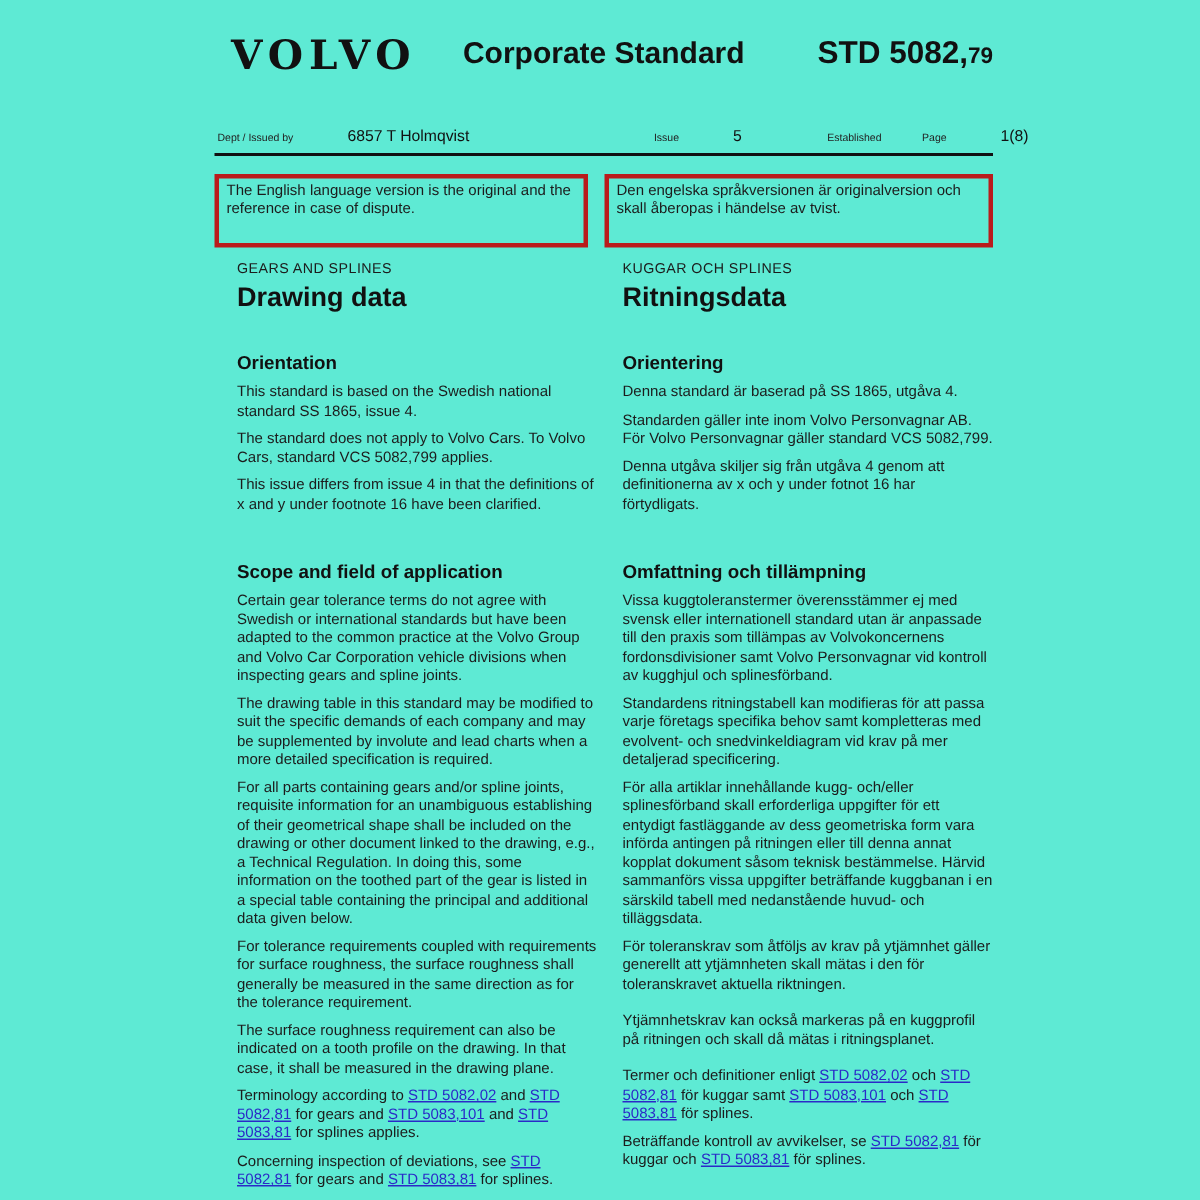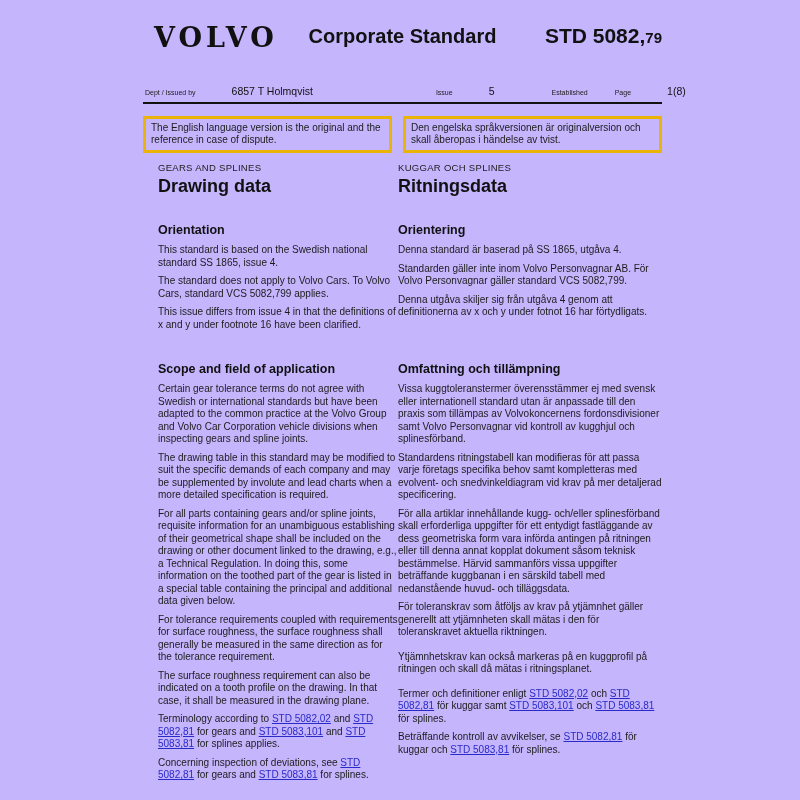--- a/index.html
+++ b/index.html
@@ -1,20 +1,20 @@
 <!DOCTYPE html>
 <html style="--link-color: #2a2ac8;"><head>
 <meta charset="utf-8">
 <style>
   * { box-sizing: border-box; margin: 0; padding: 0; }
   html, body { background: #f4f4f4; }
   body { width: 800px; height: 800px; font-family: "Liberation Sans", "DejaVu Sans", sans-serif; }
   .page {
     position: relative; width: 800px; height: 800px;
-    background: #c4b5fd; color: #1c1c1c; overflow: hidden;
+    background: #5eead4; color: #1c1c1c; overflow: hidden;
   }
   .content { position: absolute; left: 143px; top: 0; width: 519px; }
 
   
   .hdr-top { position: relative; height: 36px; margin-top: 21px; }
   .logo {
     position: absolute; left: 11px; top: 1px;
     font-family: "DejaVu Serif", "Liberation Serif", serif;
     font-weight: bold; font-size: 27px; letter-spacing: 4px; color: #111;
   }
@@ -35,27 +35,27 @@
   .m-issue-l { margin-left: 96px; }
   .m-issue-v { margin-left: 9px; }
   .m-est-l { margin-left: 30px; }
   .m-page { margin-left: auto; }
   .m-page-v { margin-left: 9px; margin-right: 3px; }
   .rule { border-top: 2px solid #111; margin-top: 5px; }
 
   
   .notices { display: grid; grid-template-columns: 249px 1fr; column-gap: 11px; margin-top: 12px; }
   .notice {
-    border: 3px solid #eab308; padding: 3px 5px 4px;
+    border: 3px solid #b91c1c; padding: 3px 5px 16px;
     font-size: 10px; line-height: 12px; min-height: 34px; color: #1c1c1c;
   }
 
   
   .cols {
-    display: grid; grid-template-columns: 240px 1fr; 
+    display: grid; grid-template-columns: 240px 1fr; column-gap: 17px;
     margin-left: 15px; margin-top: 9px;
   }
   .eyebrow { font-size: 9.5px; letter-spacing: 0.3px; color: #1c1c1c; }
   .title { font-size: 18px; font-weight: bold; margin-top: 3px; color: #111; }
   .titleblock { margin-bottom: 26px; }
 
   .sec h2 { font-size: 12.5px; font-weight: bold; margin-bottom: 7px; color: #111; }
   .sec p { font-size: 10px; line-height: 12.5px; margin-bottom: 6px; color: #1c1c1c; }
   .sec p.gap-lg { }
   .sec p.gap-md { margin-top: 12px; }

